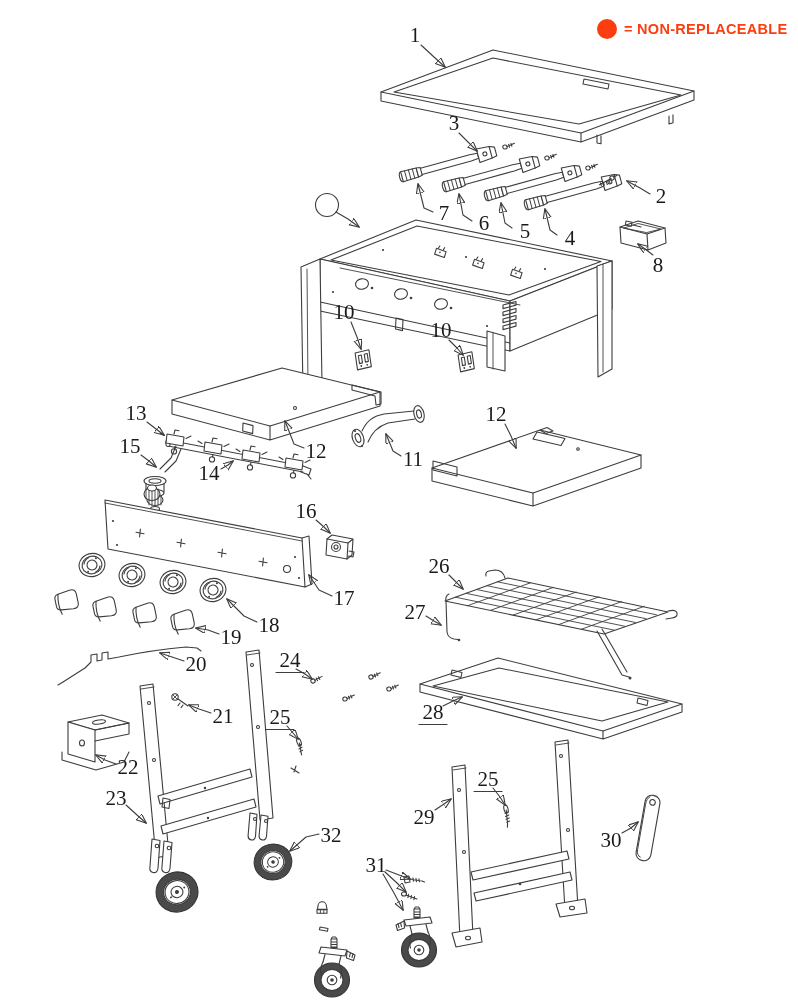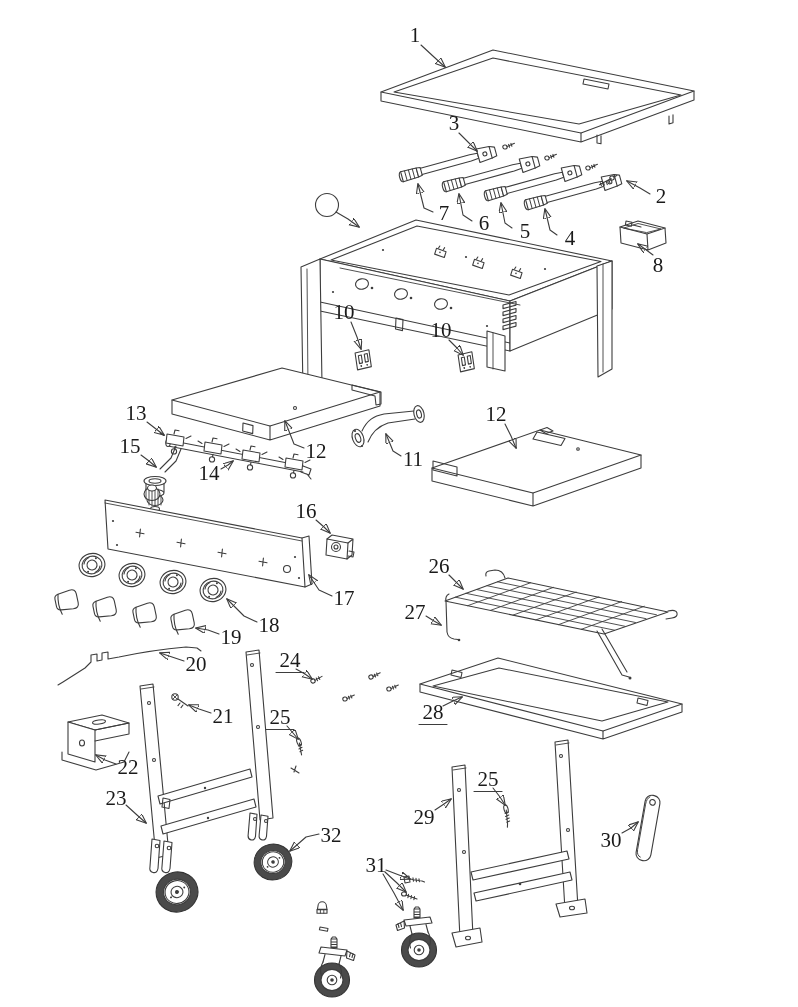--- a/index.html
+++ b/index.html
@@ -540,14 +540,18 @@
           <text x="415" y="612" class="part-num">27</text>
         </g>
         <g>
           <polyline points="443,706 453,701 462,697" class="leader" marker-end="url(#arrowhead)"></polyline>
           <text x="433" y="712" class="part-num">28</text>
           <line x1="419" x2="447" y1="724.5" y2="724.5" class="leader"></line>
         </g>
       </g>
 </svg>
 
-
+<div class="legend">
+  <span class="legend-dot" style="background: rgb(251, 61, 16);"></span>
+  <span class="legend-text" style="color: rgb(251, 61, 16);">= NON-REPLACEABLE</span>
 </div>
 
+</div>
+
 </body></html>

